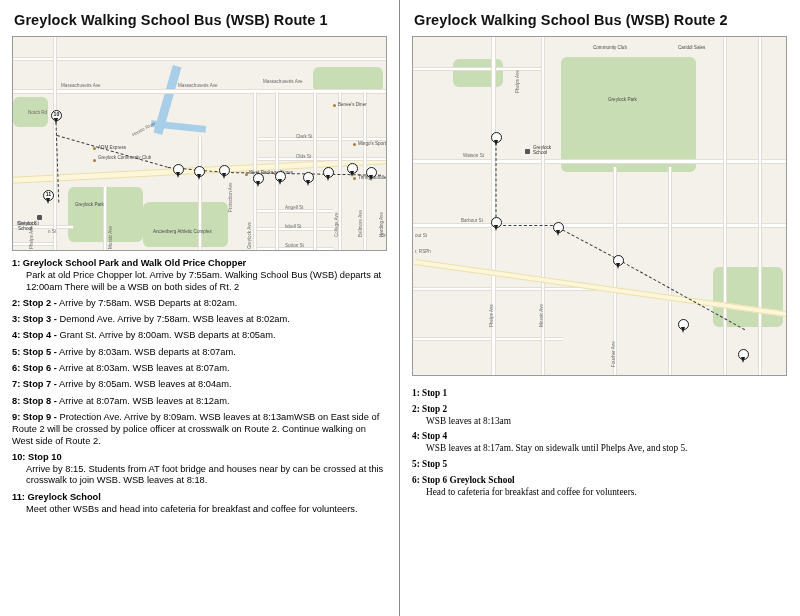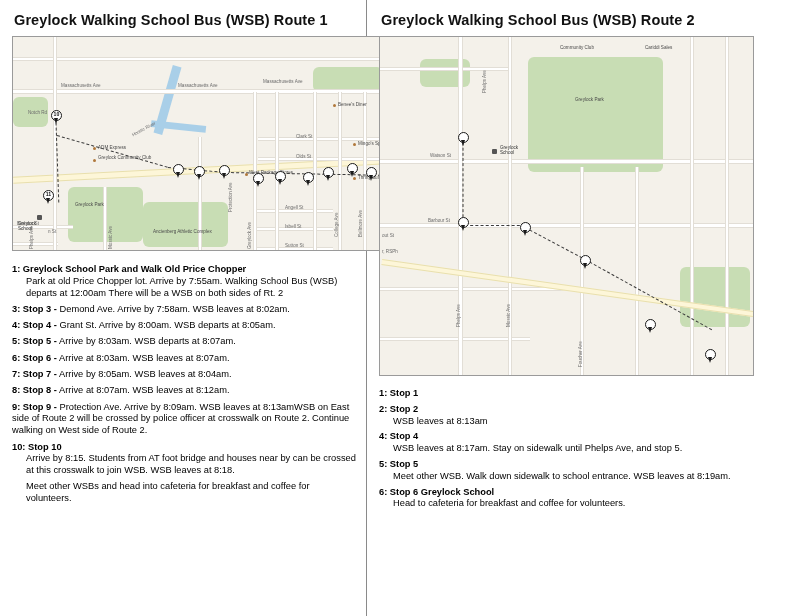--- a/index.html
+++ b/index.html
@@ -20,21 +20,21 @@
     height: 616px;
     display: flex;
     box-sizing: border-box;
   }
   .col {
     position: relative;
     box-sizing: border-box;
     padding: 8px 10px 0 12px;
   }
   .col-left {
-    width: 367px;
+    width: 400px;
     border-right: 1px solid #8a8a8a;
   }
   .col-right {
     width: 400px;
   }
   .route-title {
     font-size: 14.5px;
     font-weight: bold;
     letter-spacing: 0.1px;
     margin: 4px 0 8px 2px;
@@ -152,40 +152,40 @@
   }
   .school-pin {
     position: absolute;
     width: 5px; height: 5px;
     background: #555;
     border-radius: 1px;
   }
 
   
   .stops {
-    margin-top: 13px;
+    margin-top: 7px;
     font-size: 9.3px;
     line-height: 1.27;
   }
   .stop {
     margin-bottom: 4.5px;
   }
   .stop-head {
     font-weight: bold;
     font-size: 9.3px;
   }
   .stop-inline {
     font-weight: normal;
   }
   .stop-body {
     padding-left: 14px;
     font-size: 9.3px;
     font-weight: normal;
   }
-  .stops-right { margin-top: 12px; }
+  .stops-right { margin-top: 12px; font-family: Liberation Serif, serif; }
   .stops-right .stop { margin-bottom: 4px; }
 </style>
 </head>
 <body>
 
 <div class="page">
 
   <div class="col col-left">
     <div class="route-title">Greylock Walking School Bus (WSB) Route 1</div>
 
@@ -312,20 +312,24 @@
           <div class="tail"></div>
       </div>
     </div>
 
     <div class="stops">
       <div class="stop">
         <div class="stop-head">1: Greylock School Park and Walk Old Price Chopper</div>
         <div class="stop-body">Park at old Price Chopper lot. Arrive by 7:55am. Walking School Bus (WSB) departs at 12:00am There will be a WSB on both sides of Rt. 2</div>
       </div>
       <div class="stop">
+        <span class="stop-head">2: Stop 2 -</span>
+        <span class="stop-inline">Arrive by 7:58am. WSB Departs at 8:02am.</span>
+      </div>
+      <div class="stop">
         <span class="stop-head">3: Stop 3 -</span>
         <span class="stop-inline">Demond Ave. Arrive by 7:58am. WSB leaves at 8:02am.</span>
       </div>
       <div class="stop">
         <span class="stop-head">4: Stop 4 -</span>
         <span class="stop-inline">Grant St. Arrive by 8:00am. WSB departs at 8:05am.</span>
       </div>
       <div class="stop">
         <span class="stop-head">5: Stop 5 -</span>
         <span class="stop-inline">Arrive by 8:03am. WSB departs at 8:07am.</span>
@@ -344,20 +348,21 @@
       </div>
       <div class="stop">
         <span class="stop-head">9: Stop 9 -</span>
         <span class="stop-inline">Protection Ave. Arrive by 8:09am. WSB leaves at 8:13amWSB on East side of Route 2 will be crossed by police officer at crosswalk on Route 2. Continue walking on West side of Route 2.</span>
       </div>
       <div class="stop">
         <div class="stop-head">10: Stop 10</div>
         <div class="stop-body">Arrive by 8:15. Students from AT foot bridge and houses near by can be crossed at this crosswalk to join WSB. WSB leaves at 8:18.</div>
       </div>
       <div class="stop">
+        <div class="stop-head">11: Greylock School</div>
         <div class="stop-body">Meet other WSBs and head into cafeteria for breakfast and coffee for volunteers.</div>
       </div>
     </div>
   </div>
 
   <div class="col col-right">
     <div class="route-title">Greylock Walking School Bus (WSB) Route 2</div>
 
     <div class="map map-right">
       <div class="map-bg"></div>
@@ -432,21 +437,20 @@
       <div class="stop">
         <div class="stop-head">2: Stop 2</div>
         <div class="stop-body">WSB leaves at 8:13am</div>
       </div>
       <div class="stop">
         <div class="stop-head">4: Stop 4</div>
         <div class="stop-body">WSB leaves at 8:17am. Stay on sidewalk until Phelps Ave, and stop 5.</div>
       </div>
       <div class="stop">
         <div class="stop-head">5: Stop 5</div>
-        <div class="stop-body">Meet other WSB. Walk down sidewalk to school entrance. WSB leaves at 8:19am.</div>
       </div>
       <div class="stop">
         <div class="stop-head">6: Stop 6 Greylock School</div>
         <div class="stop-body">Head to cafeteria for breakfast and coffee for volunteers.</div>
       </div>
     </div>
   </div>
 
 </div>
 

